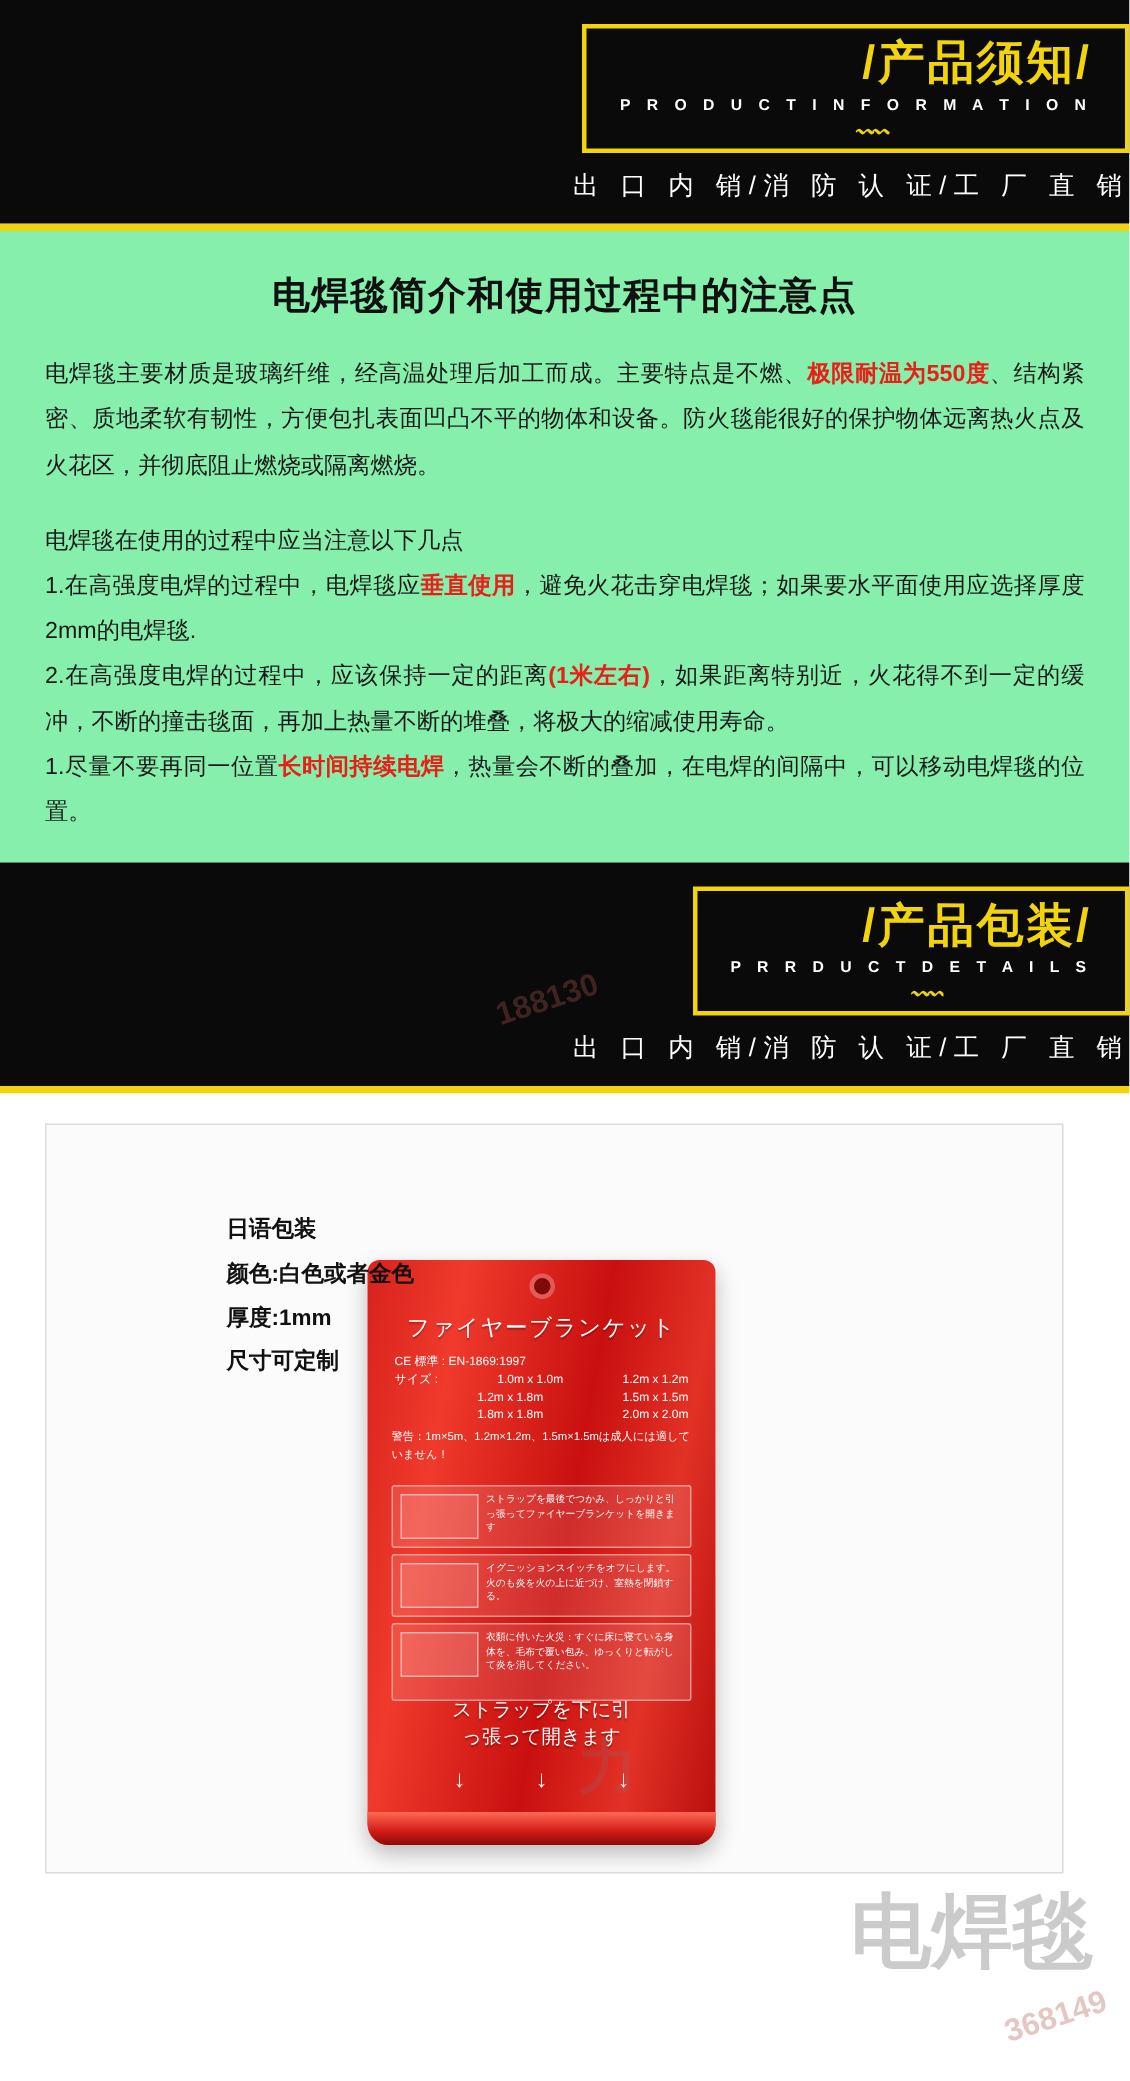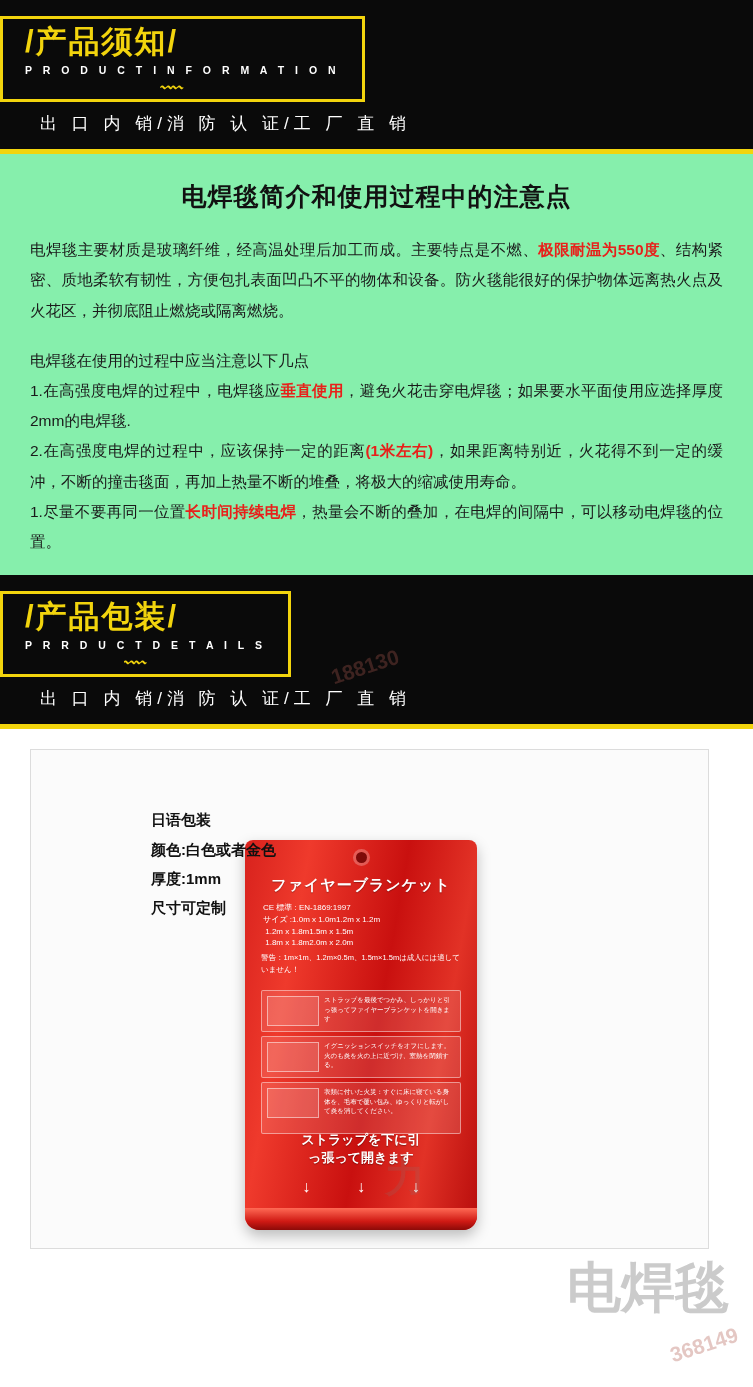--- a/index.html
+++ b/index.html
@@ -9,21 +9,21 @@
     font-family: "Liberation Sans", "DejaVu Sans", sans-serif;
   }
   body { width: 753px; height: 1387px; overflow: hidden; position: relative; }
 
   
   .banner {
     position: relative;
     width: 753px;
     background: #0a0a0a;
     padding: 16px 0 14px 0;
-    text-align: left;
+    text-align: right;
   }
   .banner-title-box {
     display: inline-block;
     border: 3px solid #f2d40d;
     padding: 6px 22px 7px 22px;
     position: relative;
   }
   .banner-title {
     font-size: 31px;
     font-weight: bold;
@@ -117,30 +117,30 @@
     border-radius: 50%;
     background: #7e0a09;
     box-shadow: 0 0 0 3px rgba(255,255,255,.25);
   }
   .pouch-hdr {
     position: absolute;
     top: 36px; left: 0; right: 0;
     text-align: center;
     color: #fff;
     font-size: 15px;
-    font-weight: bold;
+    font-weight: normal;
     letter-spacing: 1px;
     text-shadow: 0 1px 1px rgba(0,0,0,.3);
   }
   .pouch-std {
     position: absolute;
     top: 62px; left: 18px; right: 18px;
     font-size: 8px; color: #fff; line-height: 1.45;
   }
-  .pouch-std .row { display: flex; }
+  .pouch-std .row { display: flex; justify-content: space-between; }
   .pouch-warn {
     position: absolute;
     top: 112px; left: 16px; right: 16px;
     font-size: 7.5px; color: #fff; line-height: 1.5;
   }
   .panel {
     position: absolute;
     left: 16px; right: 16px;
     background: rgba(255,255,255,.12);
     border: 1px solid rgba(255,255,255,.45);
@@ -158,21 +158,21 @@
   }
   #p1 { top: 150px; height: 42px; }
   #p2 { top: 196px; height: 42px; }
   #p3 { top: 242px; height: 52px; }
   .pouch-foot {
     position: absolute;
     bottom: 64px; left: 0; right: 0;
     text-align: center;
     color: #fff;
     font-size: 13px;
-    font-weight: bold;
+    font-weight: normal;
     line-height: 1.35;
     text-shadow: 0 1px 1px rgba(0,0,0,.35);
   }
   .arrows {
     position: absolute;
     bottom: 34px; left: 0; right: 0;
     display: flex; justify-content: space-around;
     padding: 0 34px;
     color: #fff; font-size: 16px;
   }
@@ -267,21 +267,21 @@
             <span>1.2m x 1.8m</span>
             <span>1.5m x 1.5m</span>
           </div>
         <div class="row">
             <span>&nbsp;</span>
             <span>1.8m x 1.8m</span>
             <span>2.0m x 2.0m</span>
           </div>
       </div>
 
-      <div class="pouch-warn">警告：1m×1m、1.2m×0.5m、1.5m×1.5mは成人には適していません！</div>
+      <div class="pouch-warn">警告：1m×5m、1.2m×1.2m、1.5m×1.5mは成人には適していません！</div>
 
       <div class="panel" id="p1">
         <span class="fig"></span>
         <span>ストラップを最後でつかみ、しっかりと引っ張ってファイヤーブランケットを開きます</span>
       </div>
       <div class="panel" id="p2">
         <span class="fig"></span>
         <span>イグニッションスイッチをオフにします。火のも炎を火の上に近づけ、室熱を閉鎖する。</span>
       </div>
       <div class="panel" id="p3">

